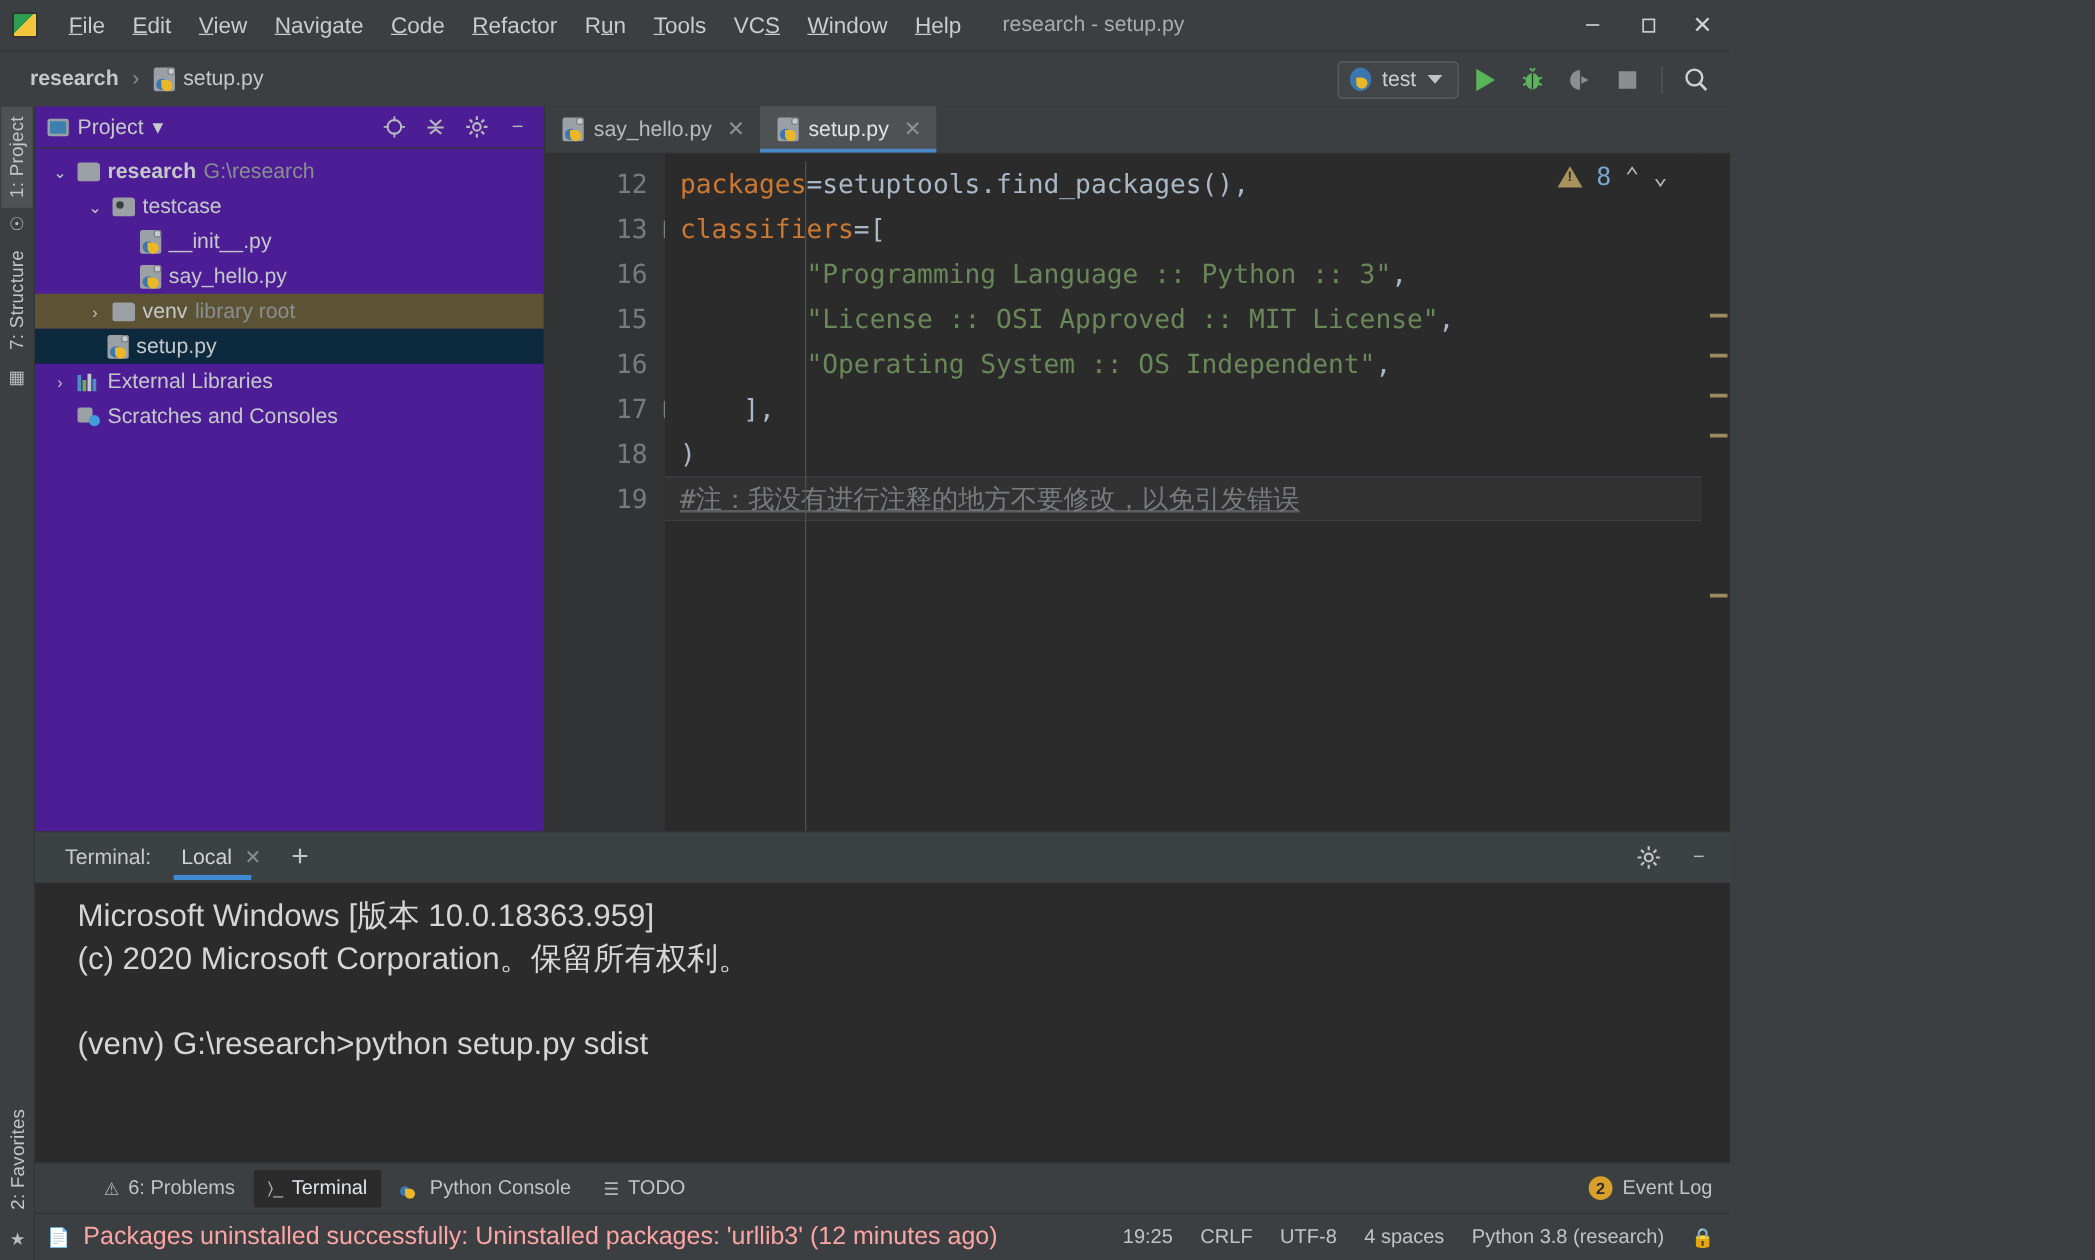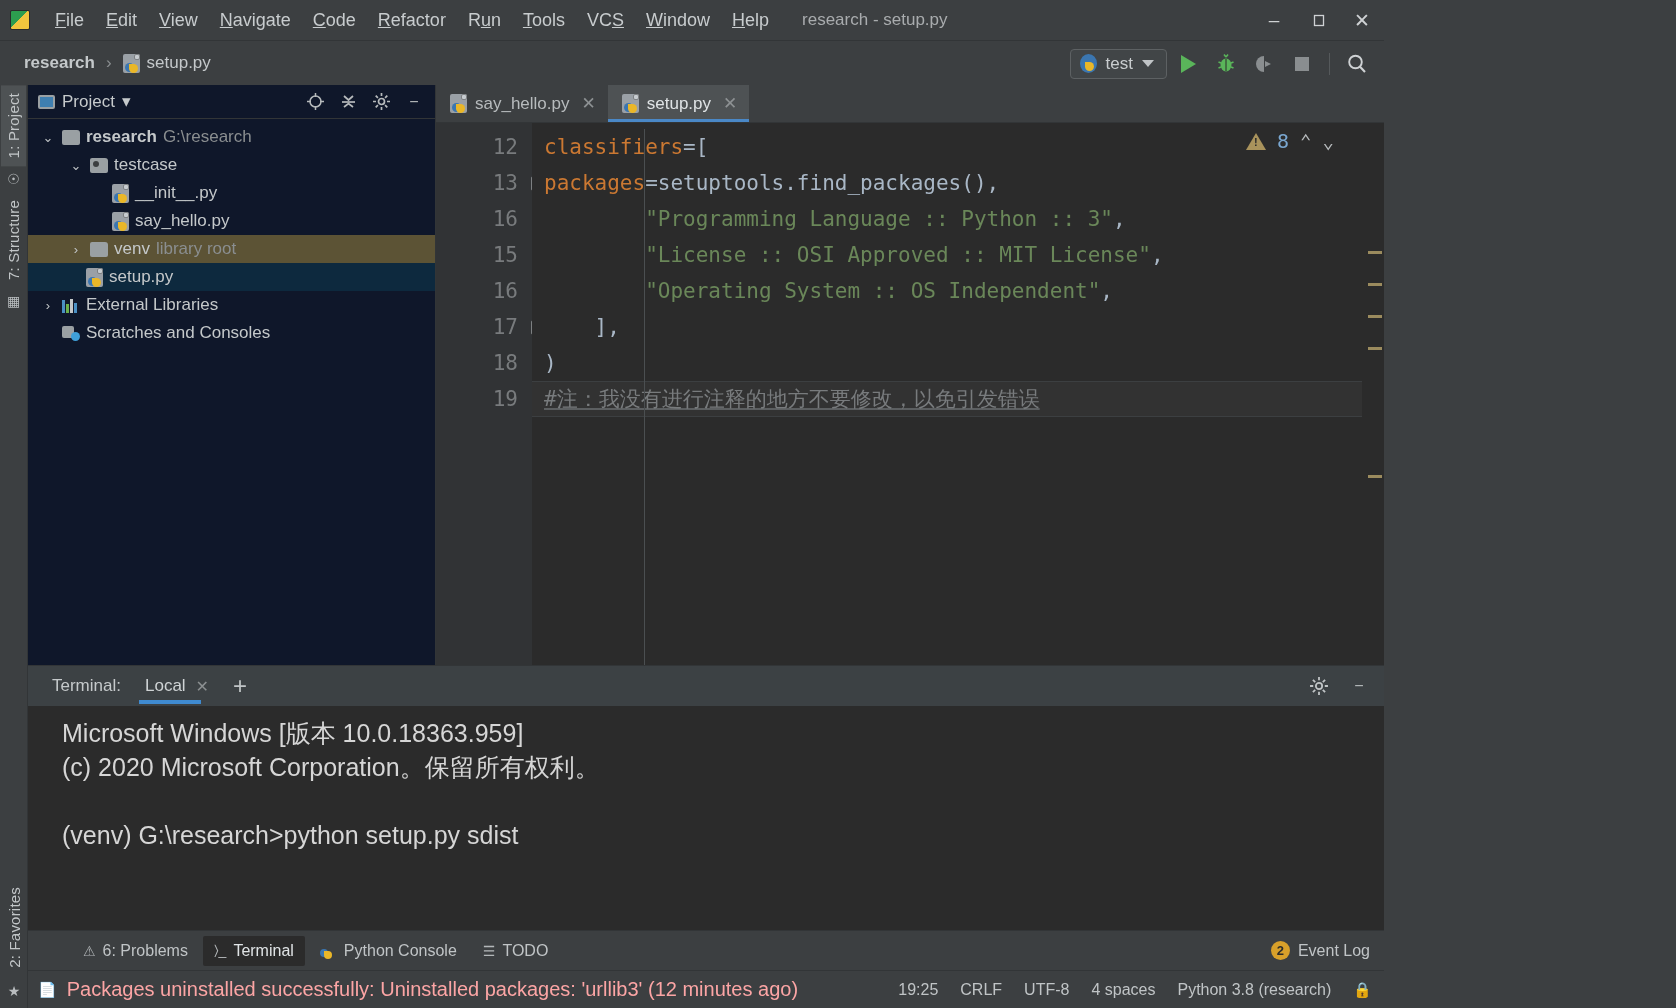--- a/index.html
+++ b/index.html
@@ -72,21 +72,21 @@
     writing-mode: vertical-rl; transform: rotate(180deg); font-size: 15px; color: #c2c6c8;
     padding: 8px 4px; white-space: nowrap; letter-spacing: .2px;
   }
   .vtab.active { background: #4e5254; }
   .strip-icon { font-size: 14px; color: #b9bdbf; padding: 5px 0; }
 
   .center-col { flex: 1 1 auto; display: flex; flex-direction: column; min-width: 0; }
   .upper-row { flex: 0 0 580px; display: flex; min-height: 0; }
 
   
-  .project-panel { width: 408px; flex: 0 0 408px; background: #0f172a; display: flex; flex-direction: column; border-right: 1px solid #323537; }
+  .project-panel { width: 408px; flex: 0 0 408px; background: #4c1d95; display: flex; flex-direction: column; border-right: 1px solid #323537; }
   .panel-head { height: 34px; display: flex; align-items: center; padding: 0 8px 0 10px; gap: 7px; border-bottom: 1px solid #323537; }
   .panel-title { font-size: 17px; color: #c6cacc; }
   .panel-win-icon { width: 17px; height: 14px; border: 2px solid #9aa0a3; background: #3f7fb0; border-radius: 2px; }
   .panel-head-spacer { flex: 1 1 auto; }
   .ph-btn { width: 26px; height: 26px; display: flex; align-items: center; justify-content: center; color: #b6babc; font-size: 16px; }
 
   .tree { flex: 1 1 auto; padding-top: 4px; font-size: 17px; overflow: hidden; }
   .tree-row { height: 28px; display: flex; align-items: center; gap: 6px; padding-right: 6px; white-space: nowrap; }
   .tree-row.selected { background: #0d293e; }
   .tree-row.hovered { background: #5c5335; }
@@ -428,22 +428,22 @@
               <div class="ln">
                 <span>17</span>
                 <span class="fold end">−</span>
               </div>
               <div class="ln">18</div>
               <div class="ln">19</div>
             </div>
 
             <div class="code">
               <div class="indent-guide" style="left:112px"></div>
+              <div class="cl"><span class="k-arg">packages</span><span class="k-plain">=setuptools.find_packages(),</span></div>
               <div class="cl"><span class="k-arg">classifiers</span><span class="k-plain">=[</span></div>
-              <div class="cl"><span class="k-arg">packages</span><span class="k-plain">=setuptools.find_packages(),</span></div>
               <div class="cl"><span class="k-plain">        </span><span class="k-str">"Programming Language :: Python :: 3"</span><span class="k-plain">,</span></div>
               <div class="cl"><span class="k-plain">        </span><span class="k-str">"License :: OSI Approved :: MIT License"</span><span class="k-plain">,</span></div>
               <div class="cl"><span class="k-plain">        </span><span class="k-str">"Operating System :: OS Independent"</span><span class="k-plain">,</span></div>
               <div class="cl"><span class="k-plain">    ],</span></div>
               <div class="cl"><span class="k-plain">)</span></div>
               <div class="cl current"><span class="k-comment">#注：我没有进行注释的地方不要修改，以免引发错误</span></div>
 
               <div class="inspect-widget">
                 <span class="warn-tri"></span>
                 <span class="warn-count">8</span>

